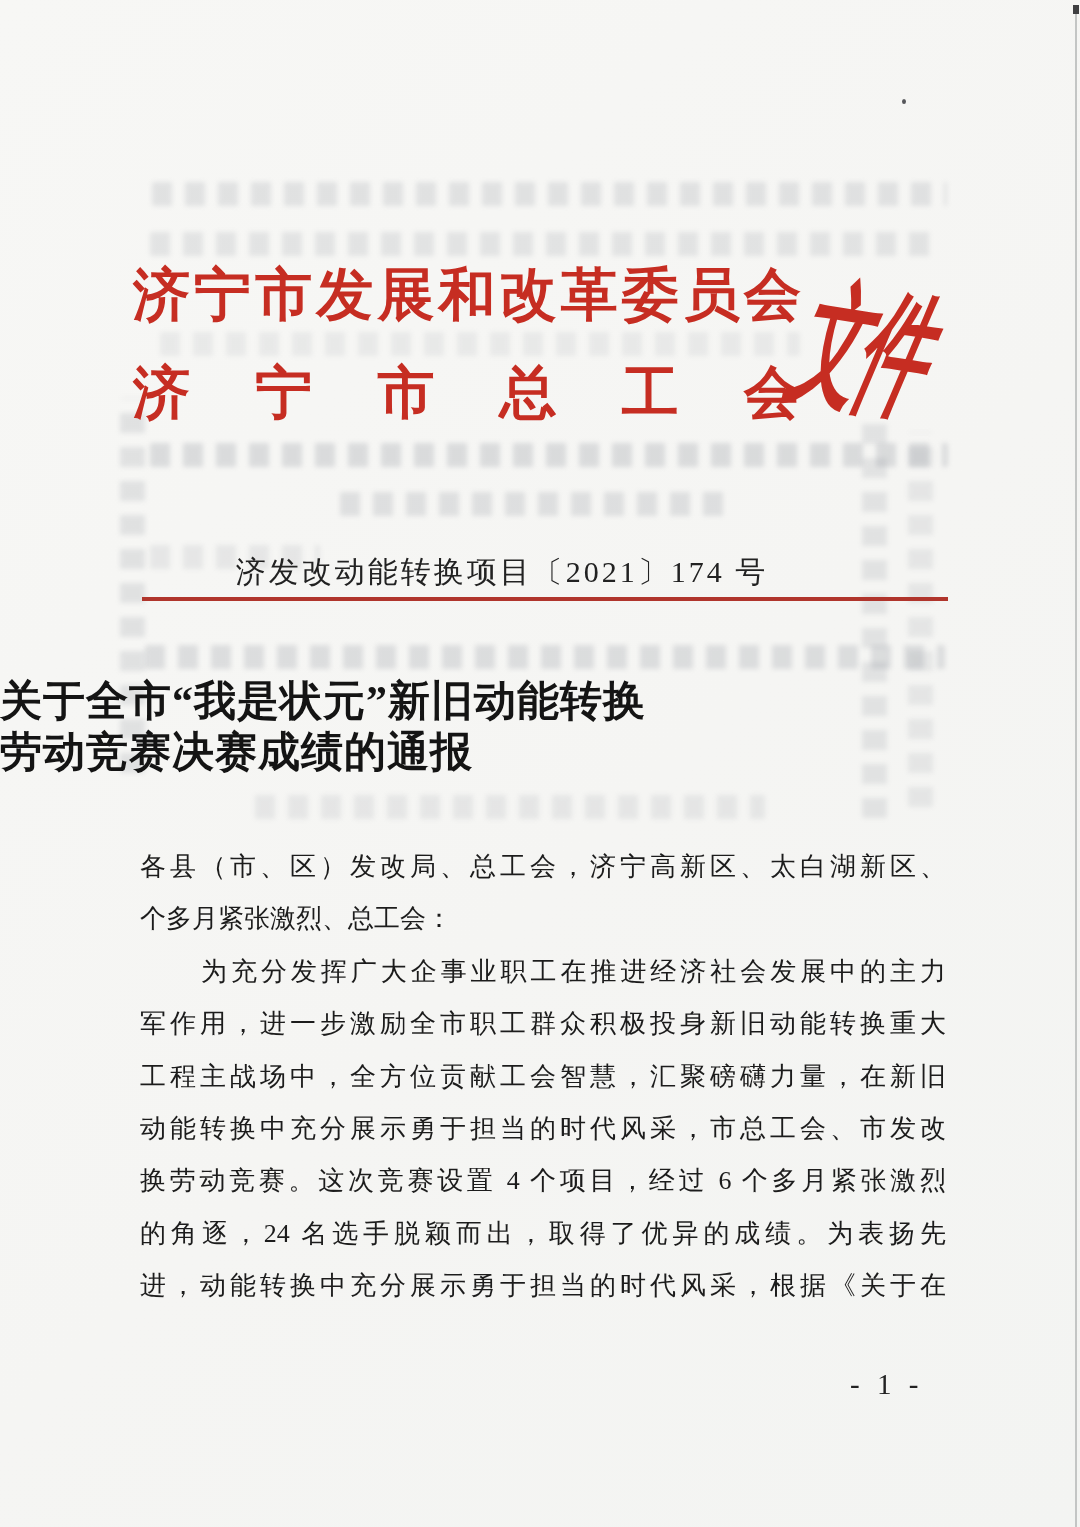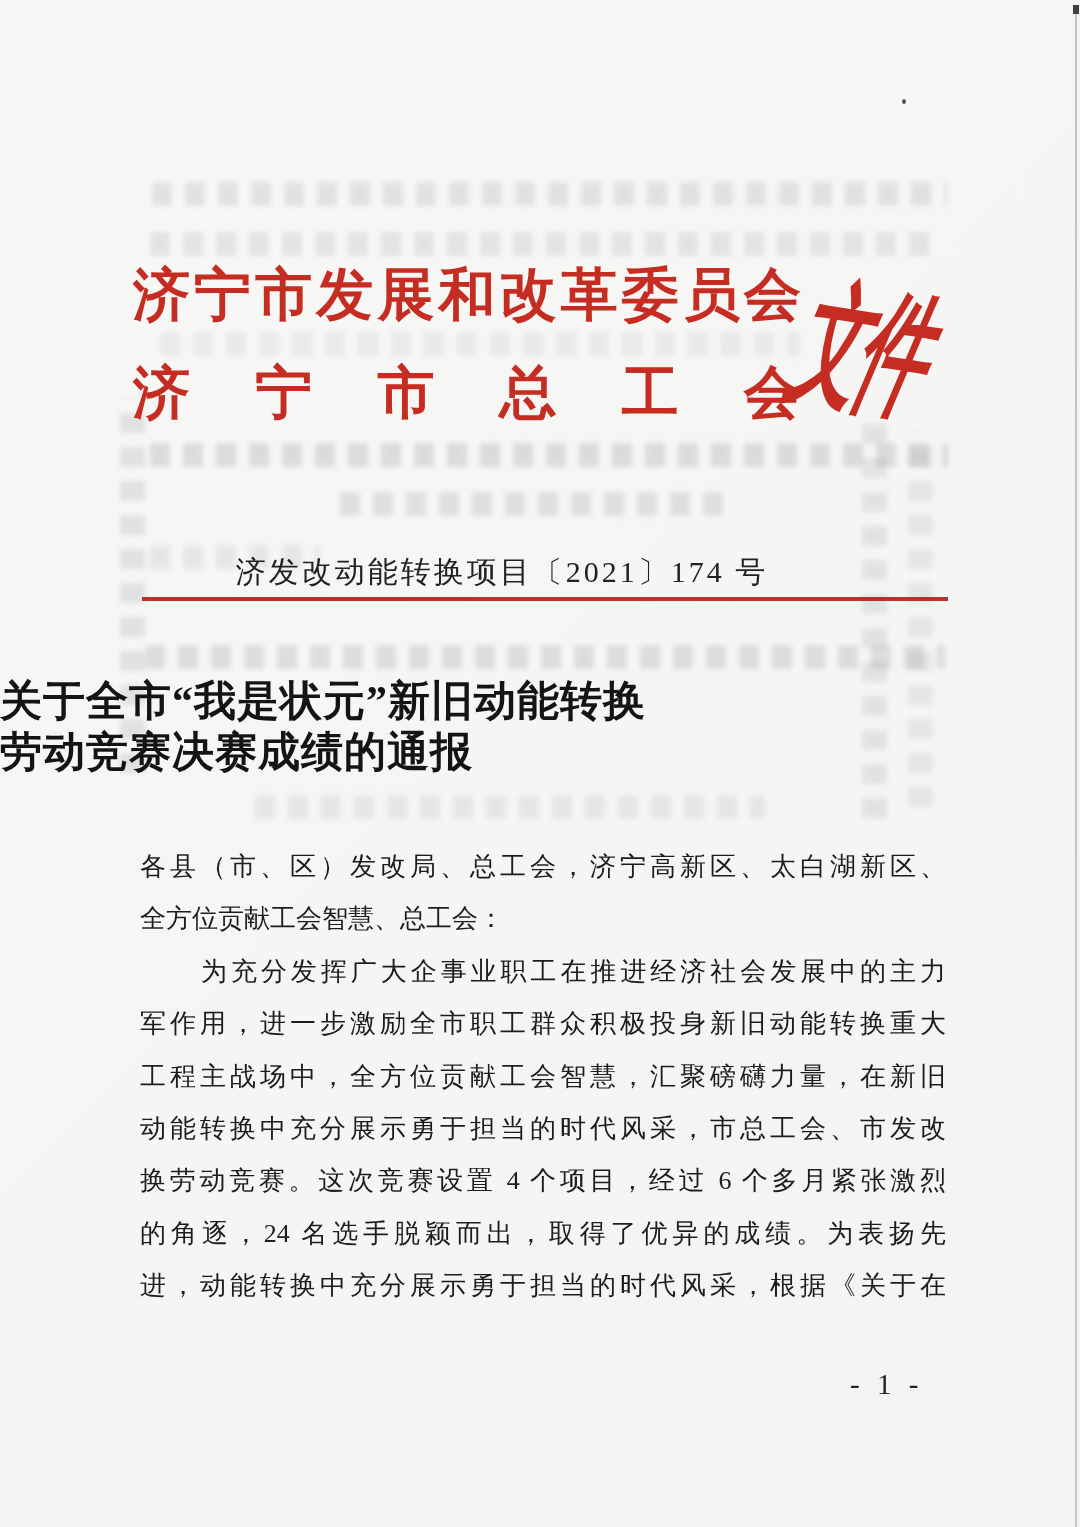--- a/index.html
+++ b/index.html
@@ -183,21 +183,21 @@
   <div class="doc-number">济发改动能转换项目〔2021〕174 号</div>
   <div class="red-divider"></div>
 
   <div class="doc-title">
     <div>关于全市“我是状元”新旧动能转换</div>
     <div>劳动竞赛决赛成绩的通报</div>
   </div>
 
   <div class="text-block">
     <div class="line">各县（市、区）发改局、总工会，济宁高新区、太白湖新区、</div>
-    <div class="line left-align">全方位贡献工会智慧、总工会：</div>
+    <div class="line left-align">个多月紧张激烈、总工会：</div>
     <div class="line para-indent">为充分发挥广大企事业职工在推进经济社会发展中的主力</div>
     <div class="line">军作用，进一步激励全市职工群众积极投身新旧动能转换重大</div>
     <div class="line">工程主战场中，全方位贡献工会智慧，汇聚磅礴力量，在新旧</div>
     <div class="line">动能转换中充分展示勇于担当的时代风采，市总工会、市发改</div>
     <div class="line">换劳动竞赛。这次竞赛设置 4 个项目，经过 6 个多月紧张激烈</div>
     <div class="line">的角逐，24 名选手脱颖而出，取得了优异的成绩。为表扬先</div>
     <div class="line">进，动能转换中充分展示勇于担当的时代风采，根据《关于在</div>
   </div>
 
   <div class="page-number">- 1 -</div>

